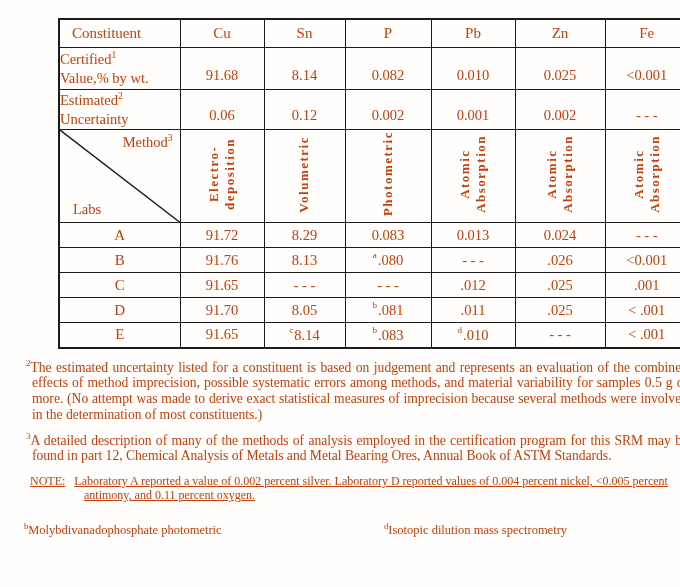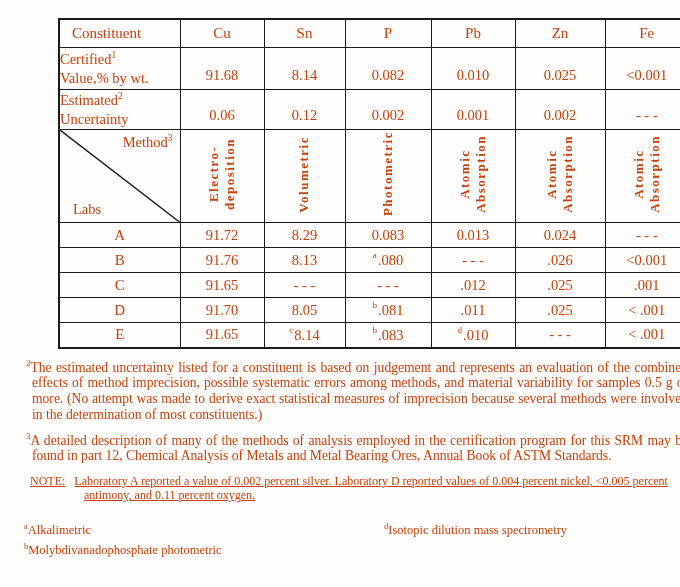--- a/index.html
+++ b/index.html
@@ -252,21 +252,20 @@
     </table>
 
   <div class="footnotes">
     <p class="fn"><sup>2</sup><span>The estimated uncertainty listed for a constituent is based on judgement and represents an evaluation of the combined effects of method imprecision, possible systematic errors among methods, and material variability for samples 0.5 g or more. (No attempt was made to derive exact statistical measures of imprecision because several methods were involved in the determination of most constituents.)</span></p>
     <p class="fn"><sup>3</sup><span>A detailed description of many of the methods of analysis employed in the certification program for this SRM may be found in part 12, Chemical Analysis of Metals and Metal Bearing Ores, Annual Book of ASTM Standards.</span></p>
 
     <p class="note"><span class="note-label">NOTE:</span><span>Laboratory A reported a value of 0.002 percent silver.  Laboratory D reported values of 0.004 percent nickel, &lt;0.005 percent antimony, and 0.11 percent oxygen.</span></p>
 
     <div class="mfn">
       <div class="mfn-col">
-        <p><sup>a</sup><span>Alkalimetric</span></p>
         <p><sup>b</sup><span>Molybdivanadophosphate photometric</span></p>
       </div>
       <div class="mfn-col">
         <p><sup>d</sup><span>Isotopic dilution mass spectrometry</span></p>
       </div>
     </div>
   </div>
 
 </div>
 

